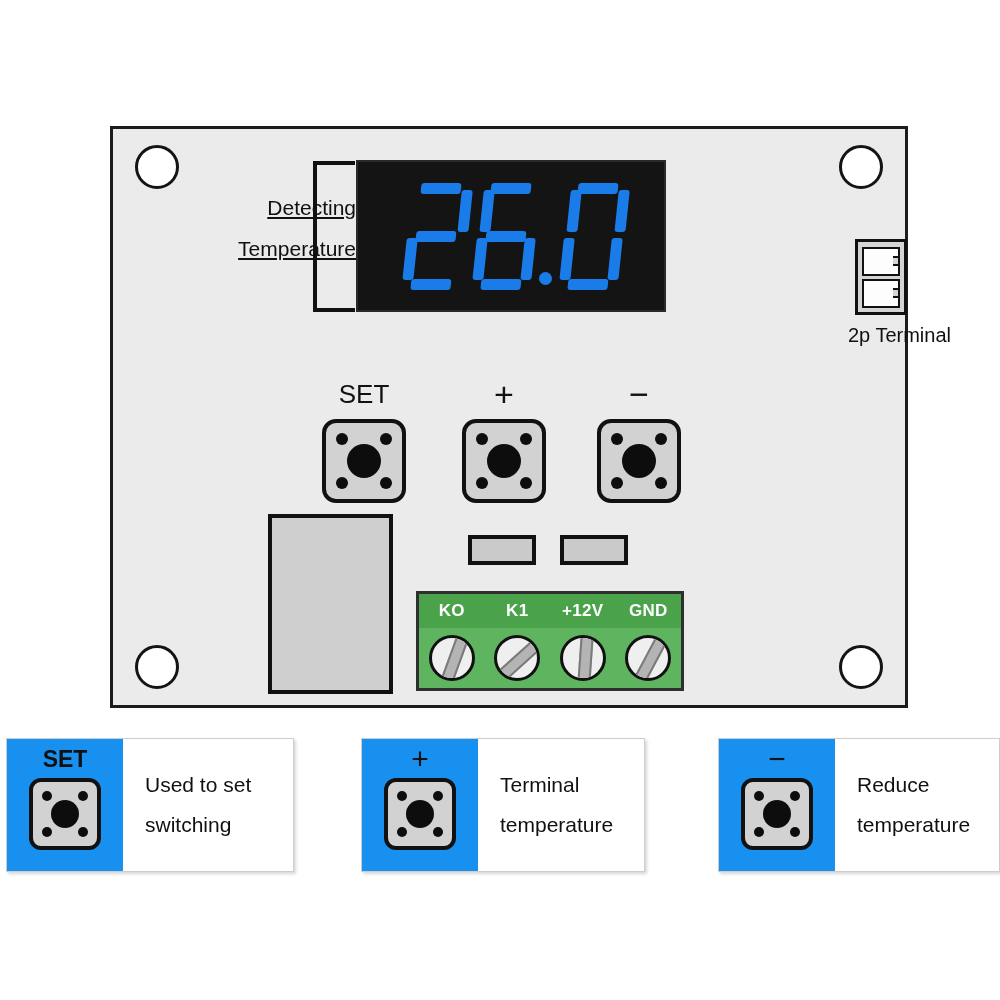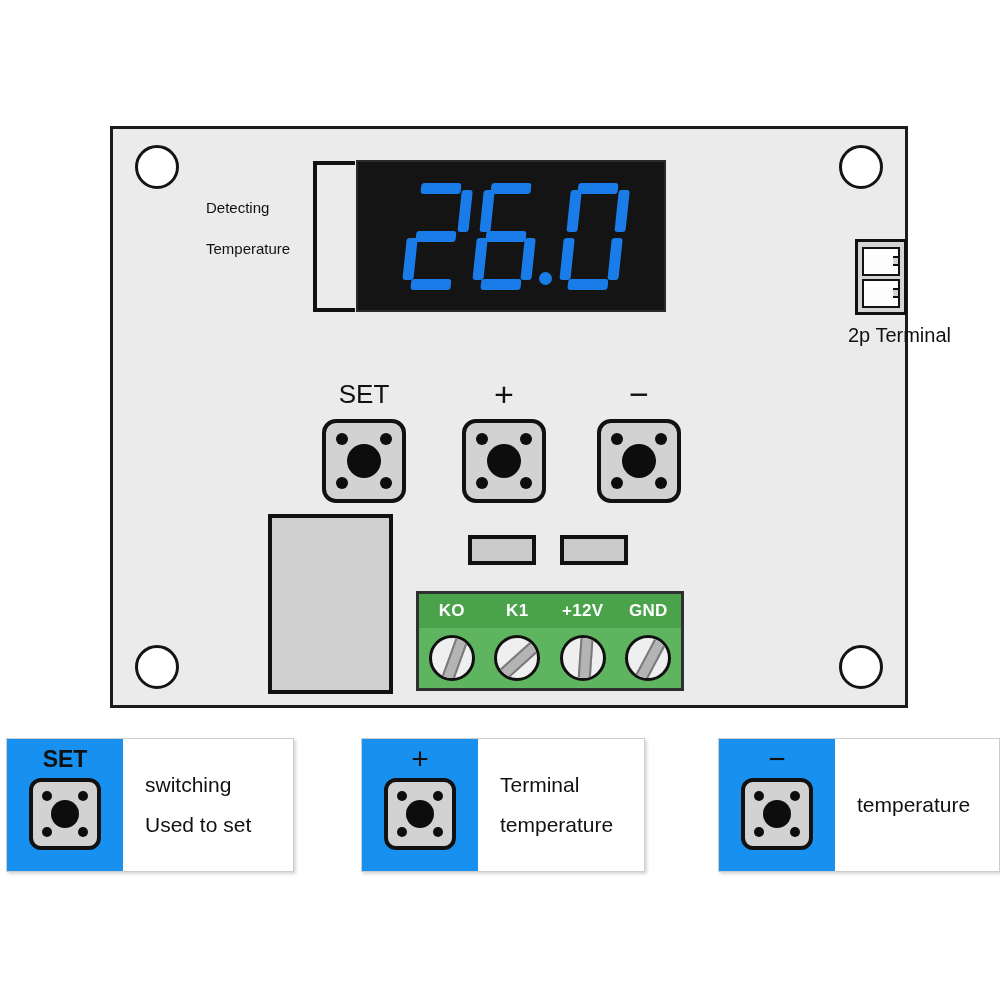--- a/index.html
+++ b/index.html
@@ -116,24 +116,25 @@
     border-top: 4px solid #111;
     border-bottom: 4px solid #111;
     box-sizing: border-box;
   }
   #detect-label {
     position: absolute;
     left: 93px;
     top: 58px;
     width: 150px;
     color: #111;
-    font-size: 15px;
+    font-size: 21px;
     line-height: 41px;
-    text-align: left;
+    text-align: right;
     white-space: nowrap;
+    text-decoration: underline;
   }
 
   
   #term2p-wrap {
     position: absolute;
     left: 698px;
     top: 110px;
     width: 140px;
     text-align: right;
   }
@@ -528,22 +529,22 @@
       <div class="legend-sym">SET</div>
       <div class="mini-btn">
         <span class="pin p1"></span>
         <span class="pin p2"></span>
         <span class="pin p3"></span>
         <span class="pin p4"></span>
         <span class="cap"></span>
       </div>
     </div>
     <div class="legend-text">
+      <div>Used to set</div>
       <div>switching</div>
-      <div>Used to set</div>
     </div>
   </div>
 
   <div class="legend-card" id="card-plus">
     <div class="legend-icon" style="background: rgb(24, 144, 240);">
       <div class="legend-sym big">+</div>
       <div class="mini-btn">
         <span class="pin p1"></span>
         <span class="pin p2"></span>
         <span class="pin p3"></span>
@@ -562,17 +563,18 @@
       <div class="legend-sym big">−</div>
       <div class="mini-btn">
         <span class="pin p1"></span>
         <span class="pin p2"></span>
         <span class="pin p3"></span>
         <span class="pin p4"></span>
         <span class="cap"></span>
       </div>
     </div>
     <div class="legend-text">
+      <div>Reduce</div>
       <div>temperature</div>
     </div>
   </div>
 
 </div>
 
 </body></html>

